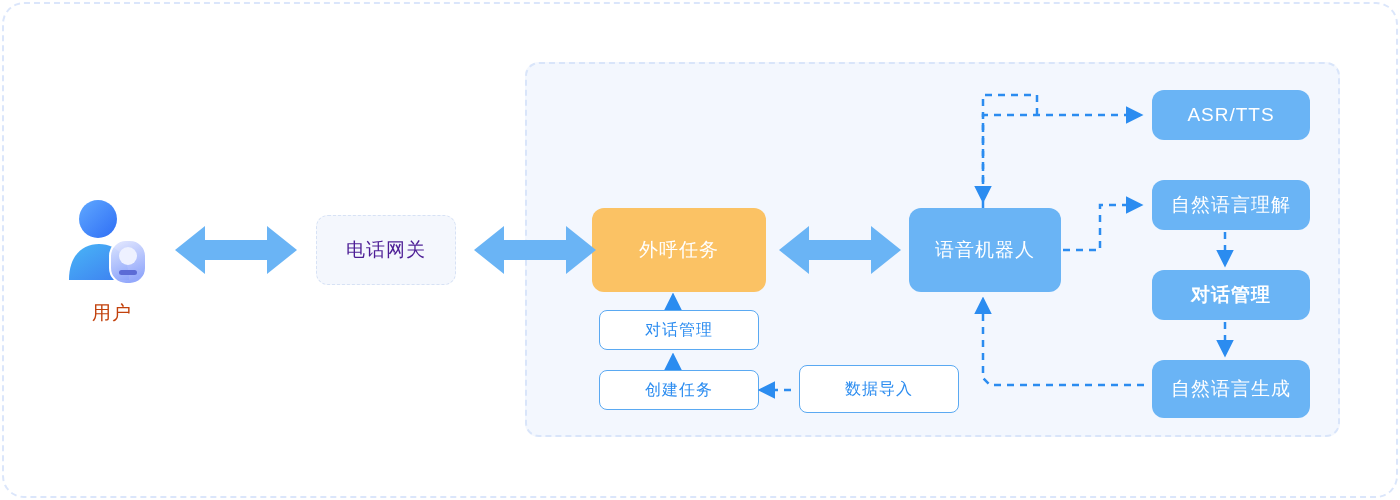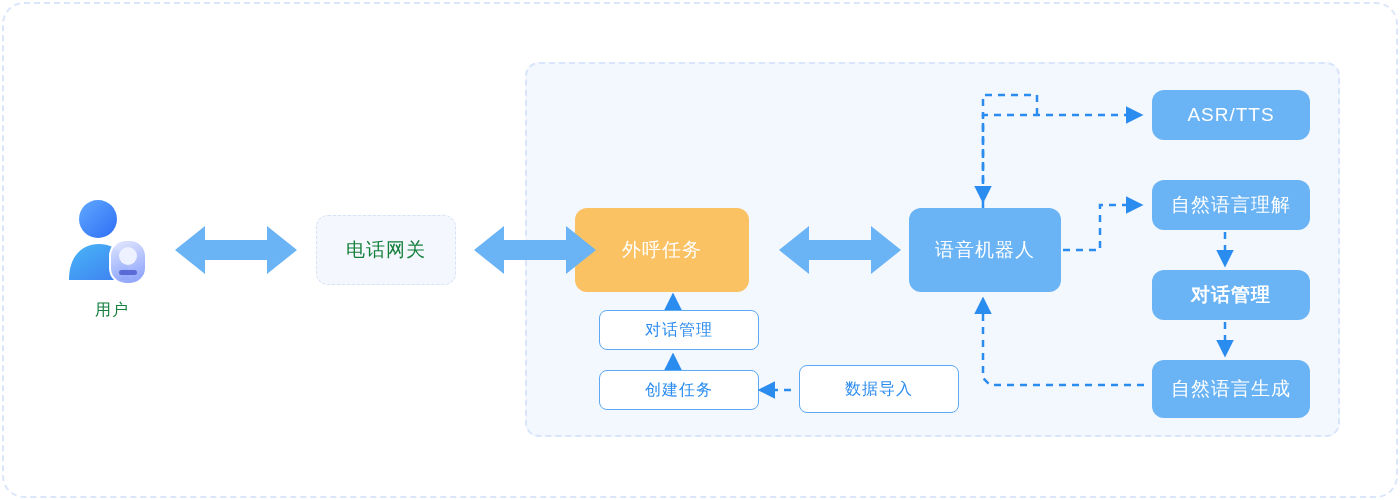--- a/index.html
+++ b/index.html
@@ -49,42 +49,42 @@
     color: #ffffff;
     border-radius: 12px;
   }
   .node.orange {
     background: #fbc264;
     color: #ffffff;
     border-radius: 12px;
   }
   .node.ghost {
     background: #f4f7fd;
-    color: #15803d;
+    color: #4c1d95;
     border: 1px dashed #d7e2f5;
     border-radius: 12px;
   }
   .node.outline {
     background: #ffffff;
     color: #2b8cf0;
     border: 1.5px solid #5aa9f2;
     border-radius: 8px;
     font-size: 16px;
   }
   
   .user-wrap {
     position: absolute;
     left: 62px; top: 196px;
     width: 100px;
     text-align: center;
   }
   .user-label {
     margin-top: 10px;
-    font-size: 16px;
-    color: #15803d;
+    font-size: 19px;
+    color: #c2410c;
     letter-spacing: 1px;
   }
   svg.overlay {
     position: absolute;
     left: 0; top: 0;
     width: 1400px; height: 500px;
     pointer-events: none;
   }
   .fat-arrow { fill: #6ab4f5; }
 </style>
@@ -119,21 +119,21 @@
       <circle cx="66" cy="60" r="9" fill="#eef1ff"></circle>
       <rect x="57" y="74" width="18" height="5" rx="2.5" fill="#5b6bd6"></rect>
     </svg>
     <div class="user-label">用户</div>
   </div>
 
   <div class="node ghost" style="left:310px; top:215px; width:140px; height:70px;">
     <span>电话网关</span>
   </div>
 
-  <div class="node orange" style="left:569px; top:208px; width:174px; height:84px;">
+  <div class="node orange" style="left:586px; top:208px; width:174px; height:84px;">
     <span>外呼任务</span>
   </div>
 
   <div class="node blue" style="left:903px; top:208px; width:152px; height:84px;">
     <span>语音机器人</span>
   </div>
 
   <div class="node blue" style="left:1146px; top:90px; width:158px; height:50px;">
     <span>ASR/TTS</span>
   </div>

